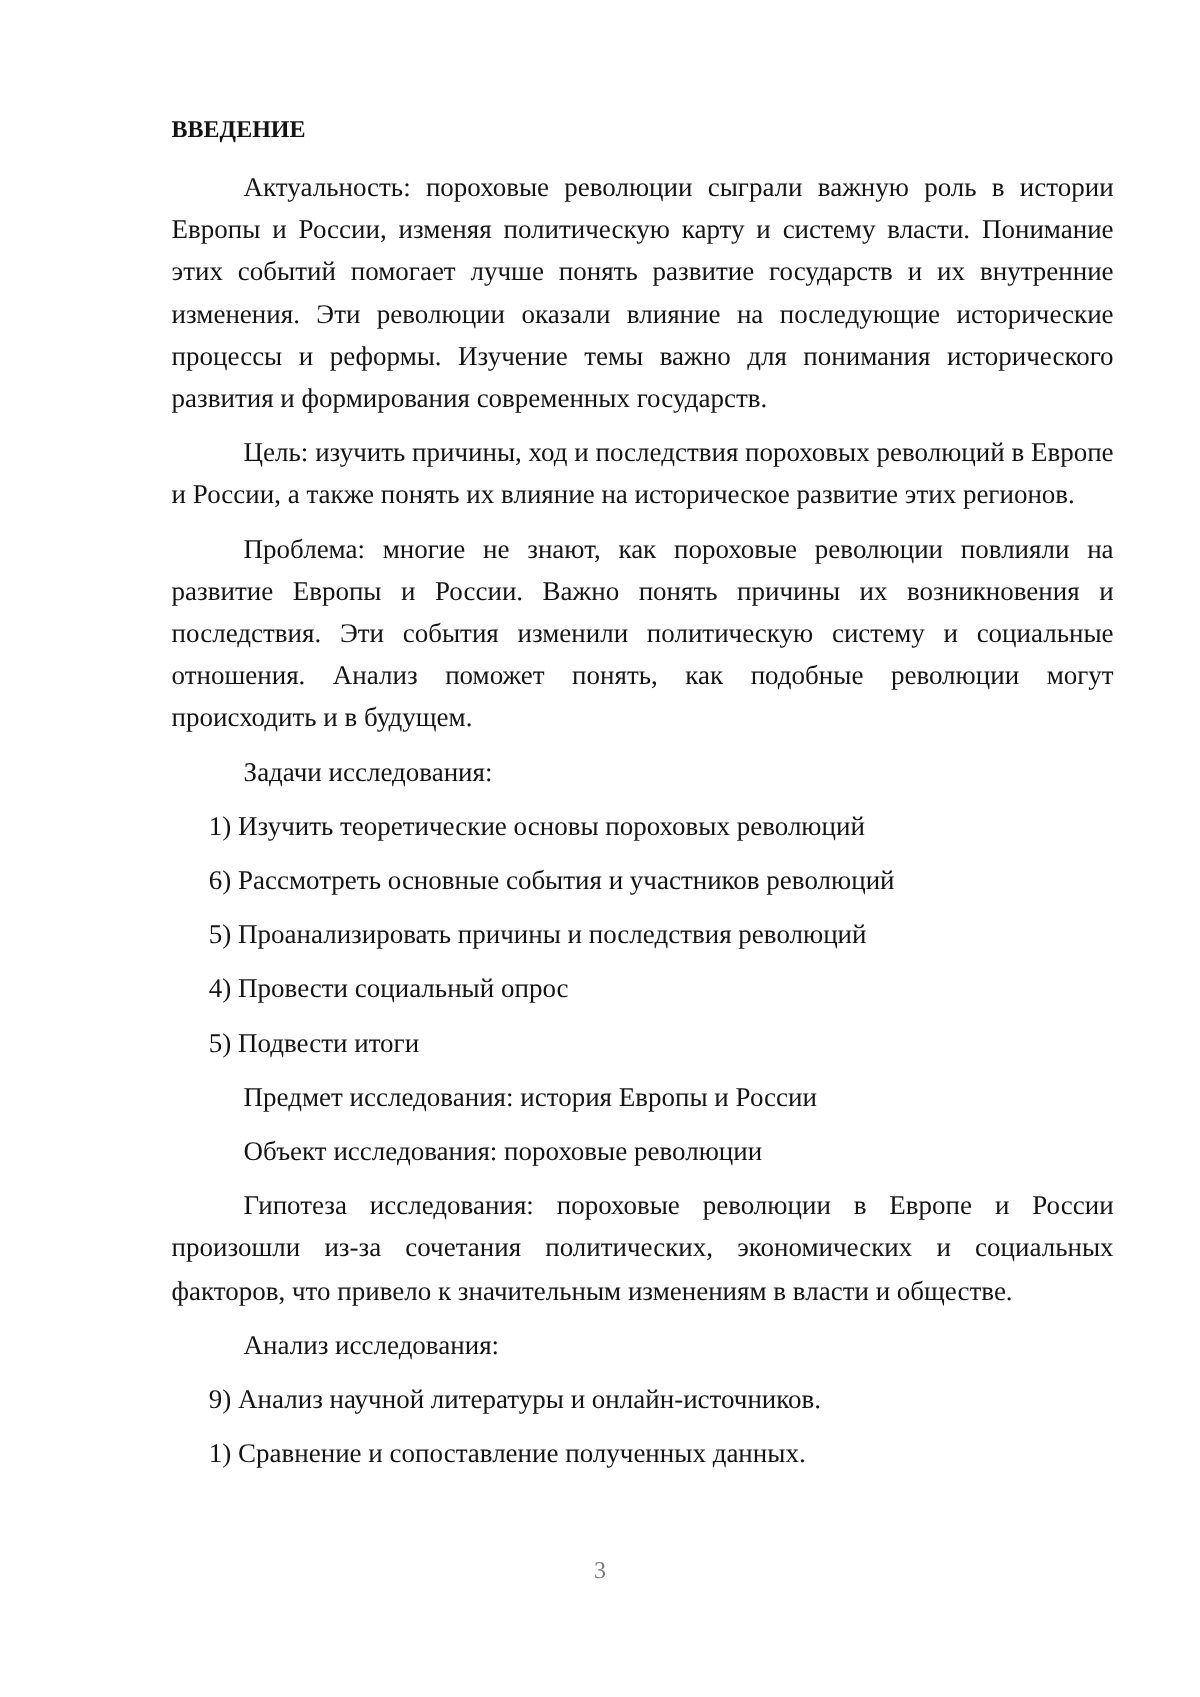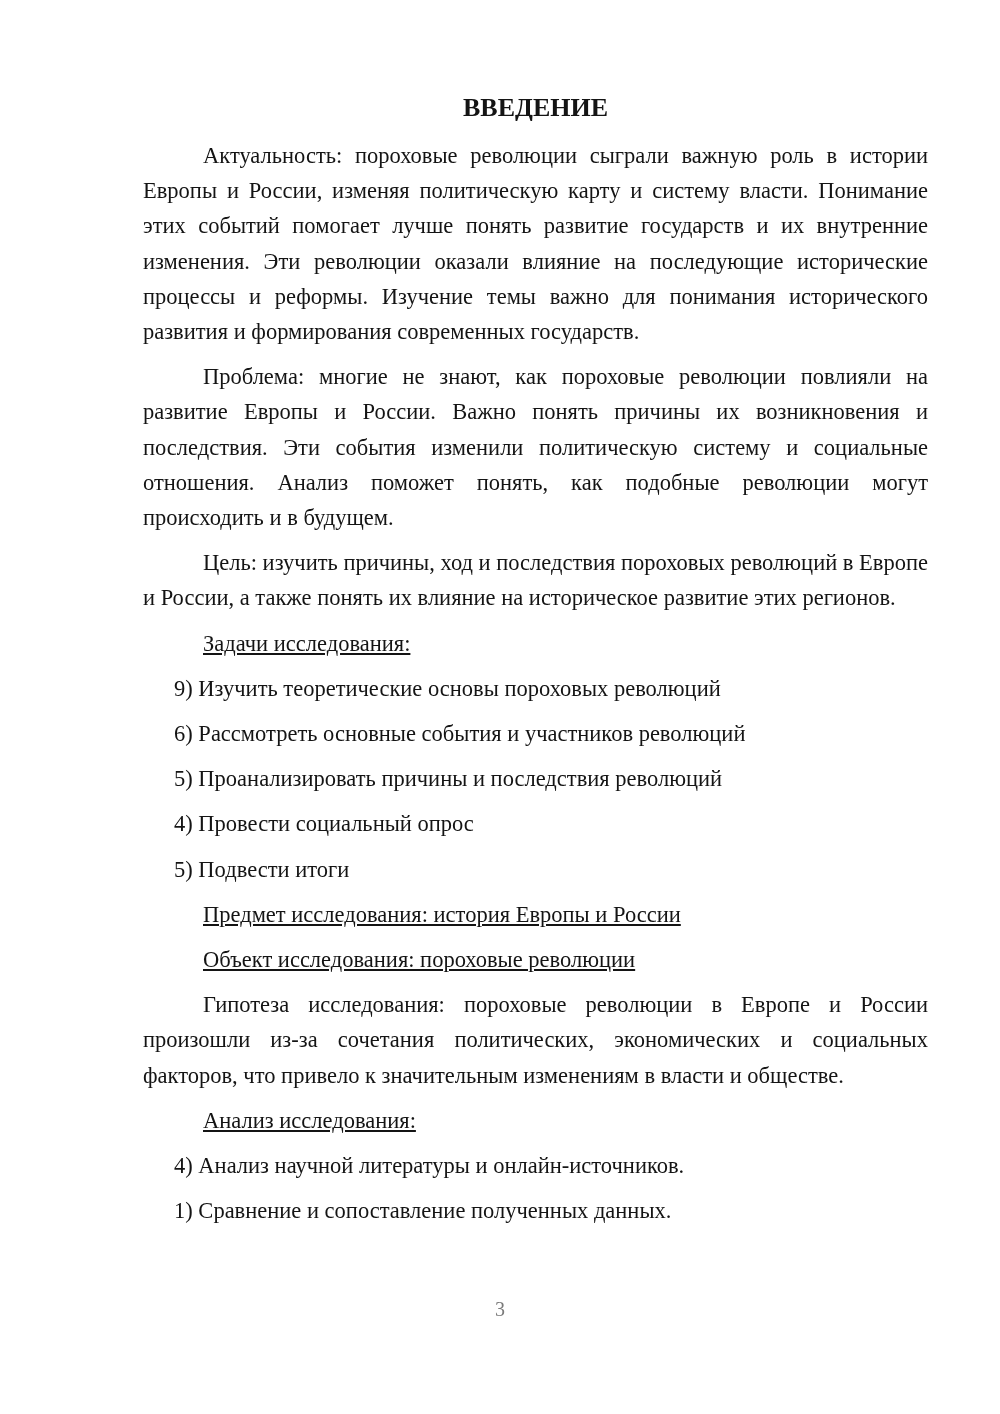--- a/index.html
+++ b/index.html
@@ -3,59 +3,59 @@
   <meta charset="utf-8">
   <style>
     html, body { margin: 0; padding: 0; background: #ffffff; }
     body { width: 1000px; height: 1414px; position: relative; overflow: hidden; }
     .page {
       position: absolute; left: 143px; top: 92px; width: 785px;
       font-family: "Liberation Serif", "DejaVu Serif", serif;
       font-size: 22.5px; color: #141414; line-height: 35.2px;
     }
     .title {
-      text-align: center; font-weight: bold; font-size: 26px;
+      font-weight: bold; font-size: 20px;
       margin: 0 0 14px 0; line-height: 32px;
     }
     .para {
       text-align: justify; text-indent: 60px; margin: 0 0 10px 0;
     }
     .line { margin: 0 0 10px 0; }
-    .indent { padding-left: 60px; text-decoration: underline; }
+    .indent { padding-left: 60px; }
     .list-item { padding-left: 31px; margin: 0 0 10px 0; }
     .page-number {
       position: absolute; left: 0; width: 100%; top: 1298px; text-align: center;
       font-family: "Liberation Serif", "DejaVu Serif", serif;
       font-size: 20px; color: #7a7a7a;
     }
   </style>
 </head>
 <body>
 
 <div class="page">
   <div class="title">ВВЕДЕНИЕ</div>
 
   <p class="para">Актуальность: пороховые революции сыграли важную роль в истории Европы и России, изменяя политическую карту и систему власти. Понимание этих событий помогает лучше понять развитие государств и их внутренние изменения. Эти революции оказали влияние на последующие исторические процессы и реформы. Изучение темы важно для понимания исторического развития и формирования современных государств.</p>
+  <p class="para">Цель: изучить причины, ход и последствия пороховых революций в Европе и России, а также понять их влияние на историческое развитие этих регионов.</p>
   <p class="para">Проблема: многие не знают, как пороховые революции повлияли на развитие Европы и России. Важно понять причины их возникновения и последствия. Эти события изменили политическую систему и социальные отношения. Анализ поможет понять, как подобные революции могут происходить и в будущем.</p>
-  <p class="para">Цель: изучить причины, ход и последствия пороховых революций в Европе и России, а также понять их влияние на историческое развитие этих регионов.</p>
 
   <div class="line indent">Задачи исследования:</div>
   <div>
-    <div class="list-item">9) Изучить теоретические основы пороховых революций</div>
+    <div class="list-item">1) Изучить теоретические основы пороховых революций</div>
     <div class="list-item">6) Рассмотреть основные события и участников революций</div>
     <div class="list-item">5) Проанализировать причины и последствия революций</div>
     <div class="list-item">4) Провести социальный опрос</div>
     <div class="list-item">5) Подвести итоги</div>
   </div>
 
   <div class="line indent">Предмет исследования: история Европы и России</div>
   <div class="line indent">Объект исследования: пороховые революции</div>
 
   <p class="para">Гипотеза исследования: пороховые революции в Европе и России произошли из-за сочетания политических, экономических и социальных факторов, что привело к значительным изменениям в власти и обществе.</p>
 
   <div class="line indent">Анализ исследования:</div>
   <div>
-    <div class="list-item">4) Анализ научной литературы и онлайн-источников.</div>
+    <div class="list-item">9) Анализ научной литературы и онлайн-источников.</div>
     <div class="list-item">1) Сравнение и сопоставление полученных данных.</div>
   </div>
 </div>
 
 <div class="page-number">3</div>
 
 </body></html>

